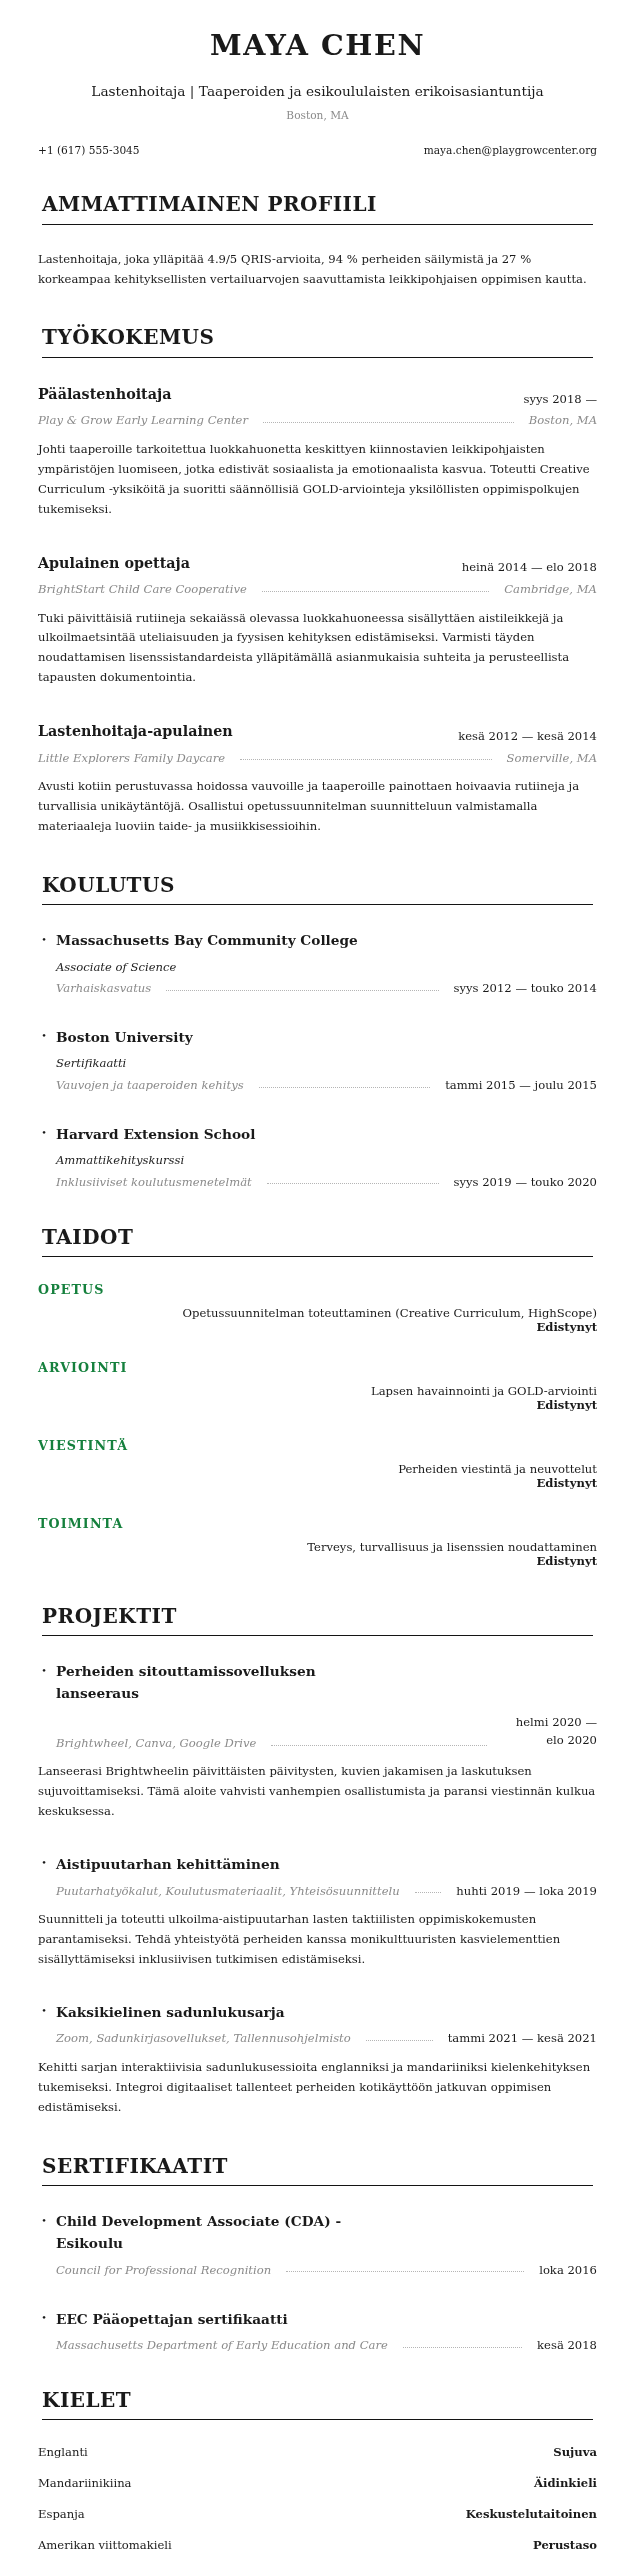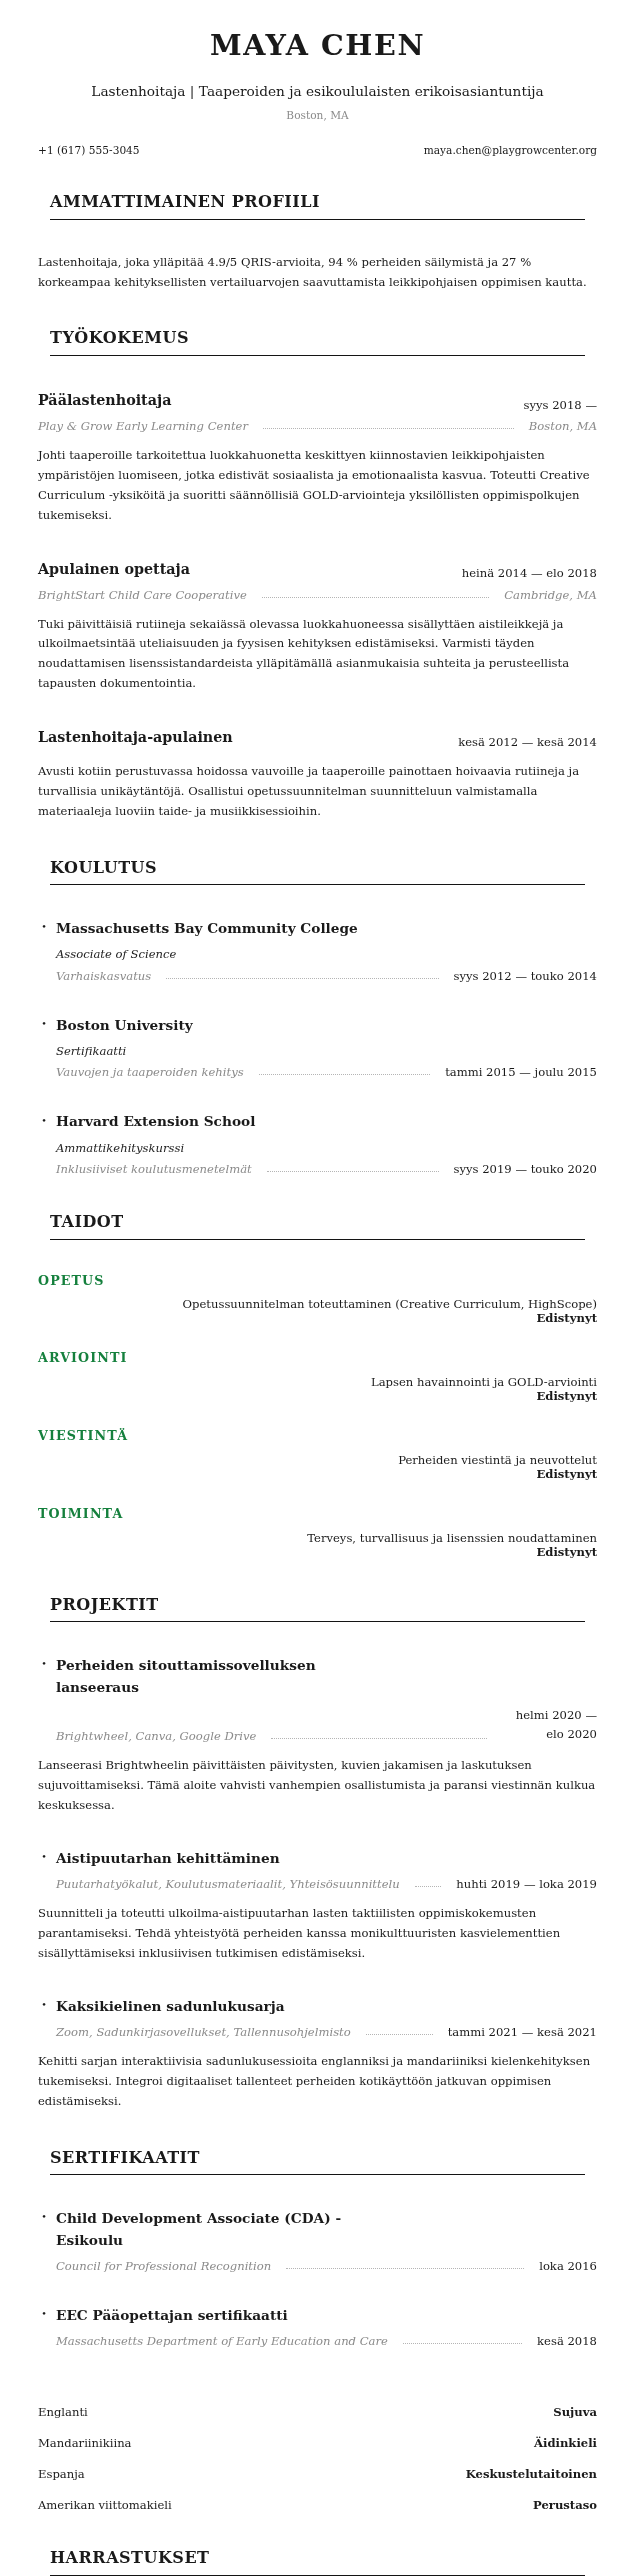--- a/index.html
+++ b/index.html
@@ -38,22 +38,22 @@
   .contact-row {
     margin-top: 23px;
     display: flex;
     justify-content: space-between;
     font-size: 10.6px;
   }
 
   
   .section { margin-top: 36px; }
   .section-heading {
-    margin: 12px;
-    font-size: 16px;
+    margin: 4px;
+    font-size: 20px;
     font-weight: bold;
     letter-spacing: 0.5px;
     padding-bottom: 7.4px;
     border-bottom: 1.6px solid #141414;
   }
   .section-body { padding-top: 21px; }
 
   .para {
     margin: 0;
     font-size: 11.6px;
@@ -204,20 +204,25 @@
           <span class="muted-italic">Cambridge, MA</span>
         </div>
         <p class="para">Tuki päivittäisiä rutiineja sekaiässä olevassa luokkahuoneessa sisällyttäen aistileikkejä ja ulkoilmaetsintää uteliaisuuden ja fyysisen kehityksen edistämiseksi. Varmisti täyden noudattamisen lisenssistandardeista ylläpitämällä asianmukaisia suhteita ja perusteellista tapausten dokumentointia.</p>
       </div>
 
       <div class="entry">
         <div class="entry-head">
           <div class="entry-title">Lastenhoitaja-apulainen</div>
           <div class="entry-date">kesä 2012 — kesä 2014</div>
         </div>
+        <div class="meta-row">
+          <span class="muted-italic">Little Explorers Family Daycare</span>
+          <span class="leader"></span>
+          <span class="muted-italic">Somerville, MA</span>
+        </div>
         <p class="para">Avusti kotiin perustuvassa hoidossa vauvoille ja taaperoille painottaen hoivaavia rutiineja ja turvallisia unikäytäntöjä. Osallistui opetussuunnitelman suunnitteluun valmistamalla materiaaleja luoviin taide- ja musiikkisessioihin.</p>
       </div>
 
     </div>
   </section>
 
   <section class="section">
     <h2 class="section-heading">KOULUTUS</h2>
     <div class="section-body">
 
@@ -357,20 +362,21 @@
           <span class="muted-italic">Massachusetts Department of Early Education and Care</span>
           <span class="leader"></span>
           <span class="meta-date">kesä 2018</span>
         </div>
       </div>
 
     </div>
   </section>
 
   <section class="section">
+    <h2 class="section-heading">KIELET</h2>
     <div class="section-body">
 
       <div class="lang-row">
         <span>Englanti</span>
         <span class="lang-level">Sujuva</span>
       </div>
       <div class="lang-row">
         <span>Mandariinikiina</span>
         <span class="lang-level">Äidinkieli</span>
       </div>

